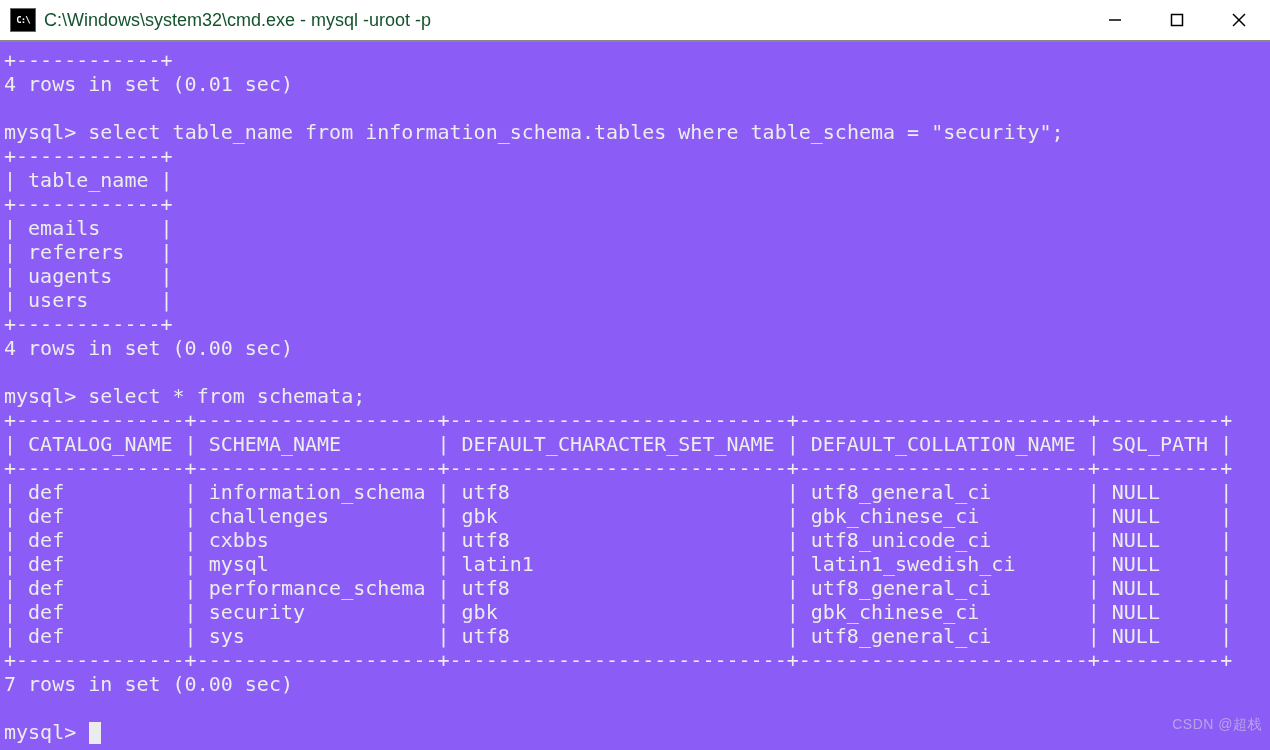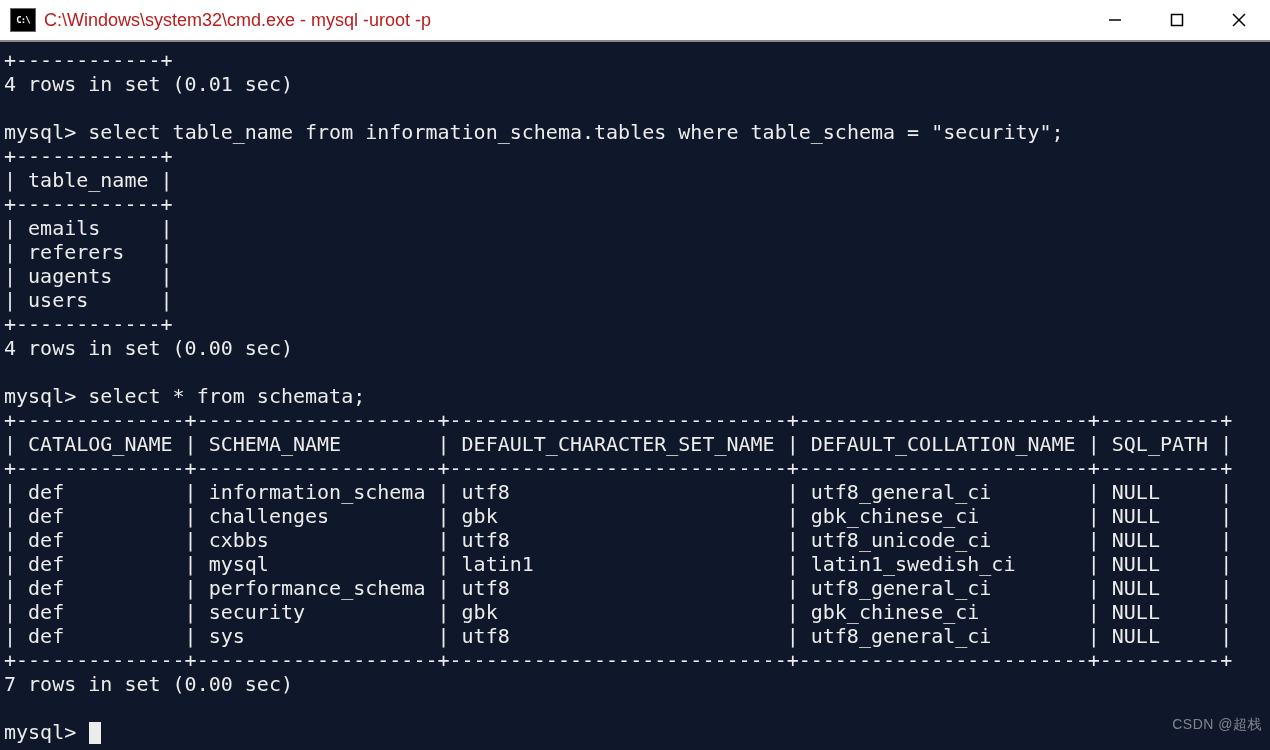--- a/index.html
+++ b/index.html
@@ -43,41 +43,41 @@
     justify-content: center;
     color: #fff;
     font-family: Consolas, monospace;
     font-size: 9px;
     font-weight: bold;
     letter-spacing: -1px;
     border: 1px solid #666;
   }
   .title-text {
     font-size: 18px;
-    color: #b91c1c;
+    color: #14532d;
     font-weight: 400;
   }
   .win-controls {
     display: flex;
     align-items: stretch;
     height: 100%;
   }
   .win-btn {
     width: 62px;
     display: flex;
     align-items: center;
     justify-content: center;
     background: transparent;
     border: none;
     cursor: pointer;
   }
   .win-btn svg { display: block; }
   .terminal {
     flex: 1;
-    background: #0f172a;
+    background: #8b5cf6;
     color: #ececec;
     font-family: Consolas, "NSimSun", "SimSun", monospace;
     font-size: 20px;
     line-height: 24px;
     padding: 6px 4px 4px 4px;
     white-space: pre;
     position: relative;
     overflow: hidden;
   }
   .cursor {

